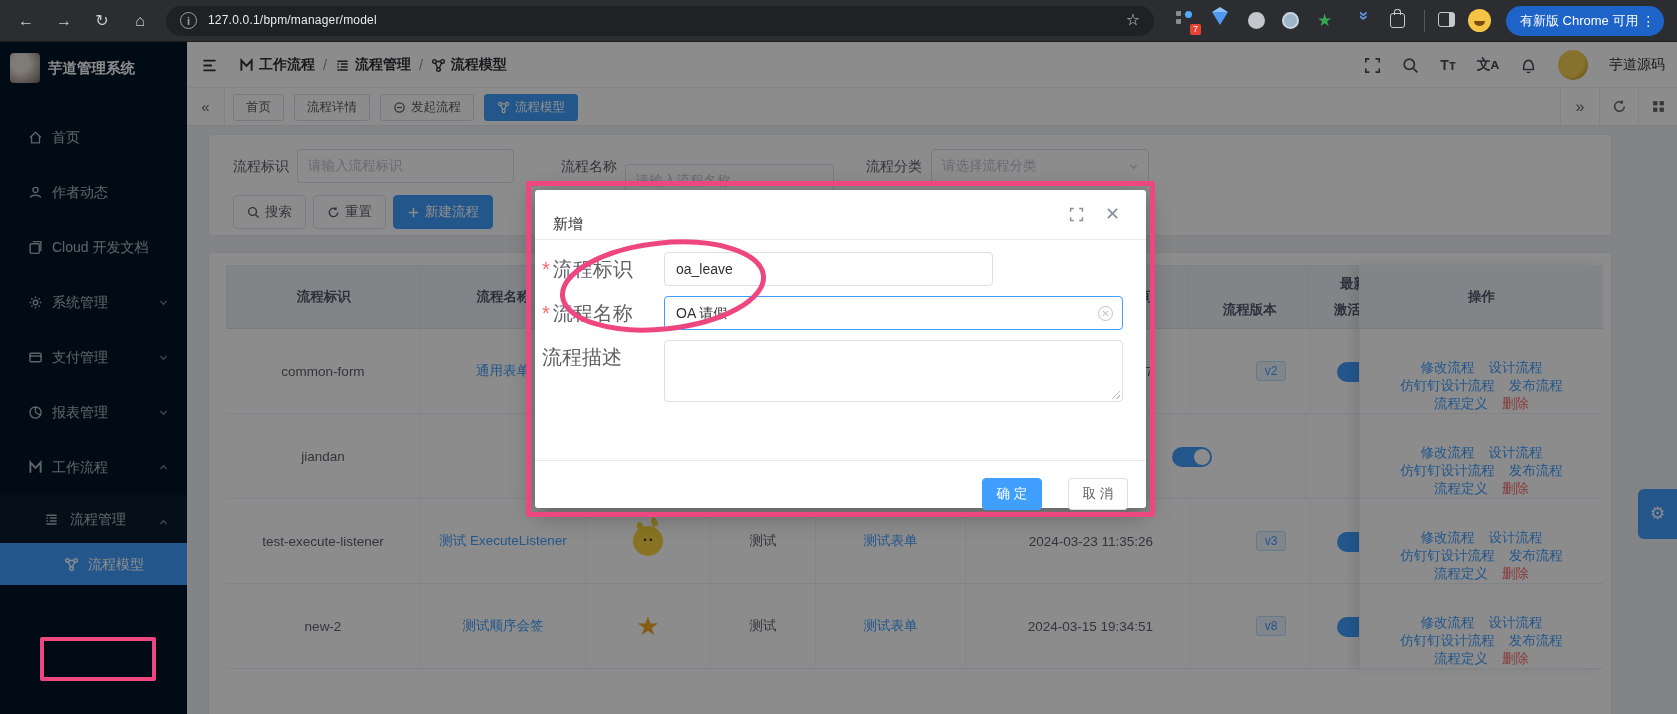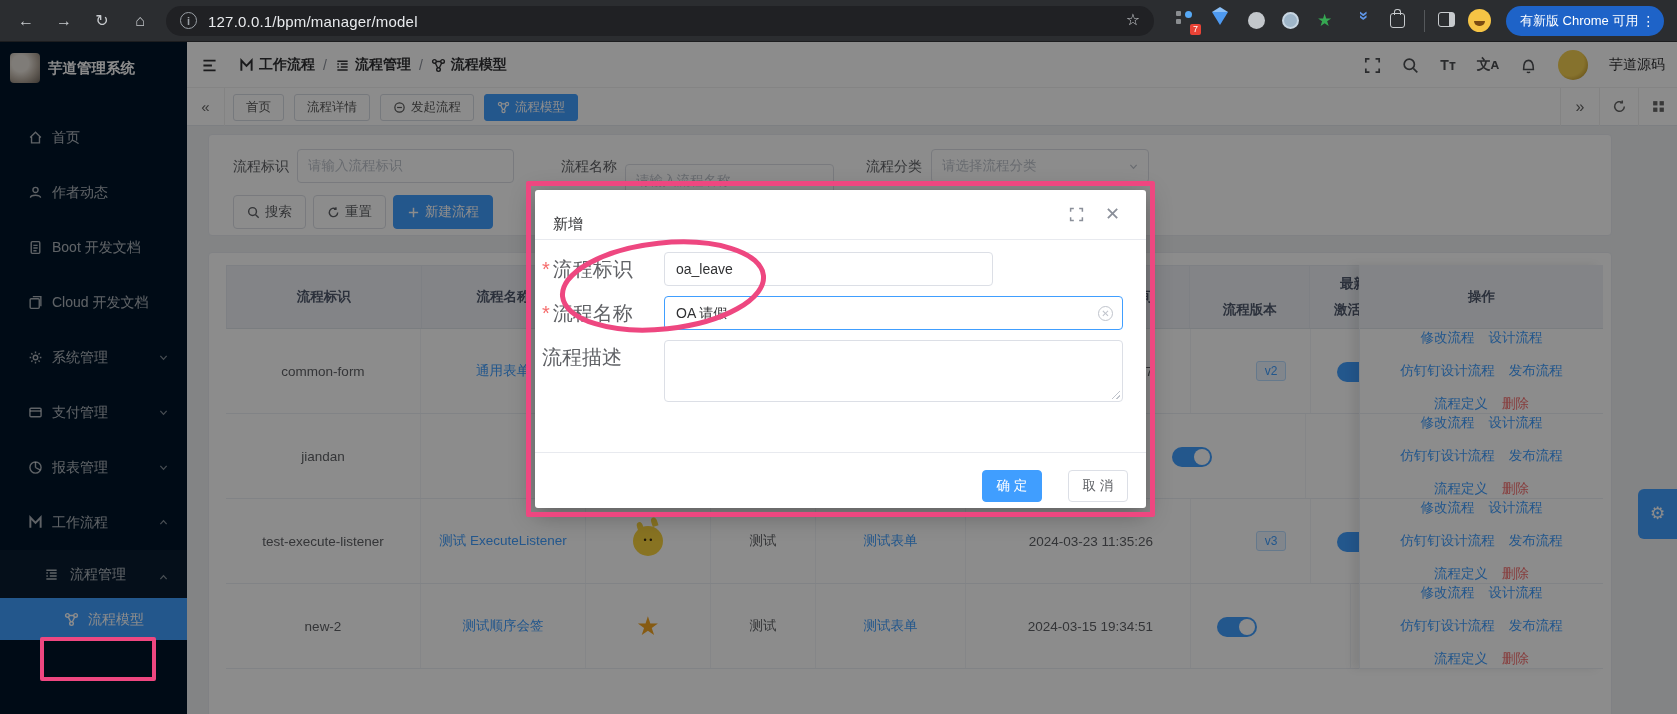--- a/index.html
+++ b/index.html
@@ -4,21 +4,21 @@
 <style>
   html,body{margin:0;padding:0;background:#111;}
   *{box-sizing:border-box;font-family:"Liberation Sans","DejaVu Sans",sans-serif;}
   .screen{position:relative;width:1677px;height:714px;overflow:hidden;background:#eef0f3;}
 
   
   .chrome{position:absolute;left:0;top:0;width:1677px;height:42px;background:#2b2d30;border-bottom:1px solid #1c1d1f;z-index:5;}
   .chrome .navbtn{position:absolute;top:9px;width:24px;height:24px;color:#c7cacd;font-size:16px;line-height:24px;text-align:center;}
   .url-pill{position:absolute;left:166px;top:6px;width:988px;height:30px;background:#202124;border-radius:15px;color:#e8eaed;}
   .url-pill .info{position:absolute;left:14px;top:6px;width:17px;height:17px;border:1.4px solid #9aa0a6;border-radius:50%;color:#9aa0a6;font-size:11px;line-height:16px;text-align:center;font-weight:bold;}
-  .url-pill .url{position:absolute;left:42px;top:7px;font-size:15px;color:#e8eaed;letter-spacing:.2px;}
+  .url-pill .url{position:absolute;left:42px;top:7px;font-size:12px;color:#e8eaed;letter-spacing:.2px;}
   .url-pill .star{position:absolute;right:14px;top:4px;color:#c7cacd;font-size:16px;}
   .ext{position:absolute;top:11px;width:20px;height:20px;}
   .ext-grid{left:1176px;}
   .ext-grid i{position:absolute;background:#8a8d90;width:5px;height:5px;border-radius:1px;}
   .ext-grid .b{background:#57a9f5;border-radius:50%;}
   .ext-badge{position:absolute;right:-5px;bottom:-4px;background:#e94235;color:#fff;font-size:9px;line-height:11px;width:11px;height:11px;text-align:center;border-radius:2px;}
   .ext-gem{left:1212px;top:12px;width:0;height:0;border-left:8px solid transparent;border-right:8px solid transparent;border-top:13px solid #4e9af1;}
   .ext-gem::before{content:"";position:absolute;left:-8px;top:-18px;border-left:8px solid transparent;border-right:8px solid transparent;border-bottom:5px solid #8cc0f7;}
   .ext-circle1{left:1248px;width:17px;height:17px;border-radius:50%;background:#c3c7cb;top:12px;}
   .ext-circle2{left:1282px;width:17px;height:17px;border-radius:50%;background:#9fb6c9;top:12px;border:2px solid #c8d6e2;}
@@ -101,21 +101,21 @@
   .link{color:#409eff;white-space:nowrap;}
   .vtag{padding:2px 8px;border:1px solid #b9dcff;background:#ecf5ff;color:#409eff;border-radius:3px;font-size:12px;margin-left:41px;}
   .switch{position:absolute;left:26px;top:33px;width:40px;height:20px;border-radius:10px;background:#409eff;}
   .switch::after{content:"";position:absolute;right:2px;top:2px;width:16px;height:16px;border-radius:50%;background:#fff;}
   .pika{width:30px;height:30px;border-radius:50%;background:#f7d23e;position:relative;}
   .pika::before{content:"";position:absolute;left:4px;top:-4px;width:6px;height:9px;background:#f7d23e;border-radius:50% 50% 0 0;transform:rotate(-18deg);box-shadow:15px 0 0 #f7d23e;}
   .pika::after{content:"• •";position:absolute;left:0;right:0;top:9px;text-align:center;font-size:9px;color:#3a2c10;}
   .star-ic{font-size:26px;color:#f5a623;line-height:30px;}
   .fixed-col{position:absolute;left:1150px;top:12px;width:244px;background:#fff;border-left:1px solid #ebeef5;box-shadow:-7px 0 8px rgba(0,0,0,.08);}
   .fixed-col .fh{height:64px;background:#eef1f6;border-bottom:1px solid #dfe4ea;display:flex;align-items:center;justify-content:center;font-size:13.5px;color:#515a6e;font-weight:bold;}
-  .fixed-col .fr{height:85px;border-bottom:1px solid #ebeef5;display:flex;flex-direction:column;align-items:center;justify-content:space-between;gap:6px;}
+  .fixed-col .fr{height:85px;border-bottom:1px solid #ebeef5;display:flex;flex-direction:column;align-items:center;justify-content:flex-end;}
   .aline{display:flex;gap:14px;font-size:13.5px;}
   .alink{color:#409eff;white-space:nowrap;}
   .alink.danger{color:#f56c6c;}
 
   .gear-fab{position:absolute;right:0;top:447px;width:39px;height:50px;background:#409eff;border-radius:6px 0 0 6px;color:#fff;text-align:center;line-height:50px;font-size:17px;z-index:10;}
 
   
   .dim{position:absolute;left:0;top:42px;right:0;bottom:0;background:rgba(0,0,0,.45);z-index:50;}
   .modal{position:absolute;left:535px;top:190px;width:611px;height:318px;background:#fff;border-radius:3px;box-shadow:0 6px 24px rgba(0,0,0,.35);z-index:60;}
   .m-head{position:absolute;left:0;top:0;right:0;height:50px;border-bottom:1px solid #e8eaef;}
@@ -123,21 +123,21 @@
   .m-full{position:absolute;right:62px;top:17px;width:15px;height:15px;color:#8a8f99;}
   .m-close{position:absolute;right:26px;top:14px;font-size:18px;color:#8a8f99;line-height:20px;}
   .m-row{position:absolute;left:0;right:0;}
   .m-label{position:absolute;left:7px;width:110px;text-align:left;font-size:20px;color:#606266;line-height:34px;}
   .m-label .req{color:#f56c6c;margin-right:3px;}
   .m-input{position:absolute;left:129px;height:34px;border:1px solid #dcdfe6;border-radius:4px;font-size:14px;color:#303133;padding:0 28px 0 11px;line-height:32px;background:#fff;width:329px;}
   .m-input.focus{border-color:#409eff;width:459px;}
   .clear-ic{position:absolute;right:9px;top:9px;width:15px;height:15px;border:1px solid #c0c4cc;border-radius:50%;color:#c0c4cc;font-size:10px;line-height:13px;text-align:center;}
   .m-textarea{position:absolute;left:129px;width:459px;height:62px;border:1px solid #dcdfe6;border-radius:4px;background:#fff;}
   .resize-h{position:absolute;right:2px;bottom:2px;width:9px;height:9px;background:repeating-linear-gradient(-45deg,transparent 0 2px,#c0c4cc 2px 3px);clip-path:polygon(100% 0,100% 100%,0 100%);}
-  .m-foot{position:absolute;left:0;right:0;bottom:0;height:56px;border-top:1px solid #e8eaef;}
+  .m-foot{position:absolute;left:0;right:0;bottom:0;height:48px;border-top:1px solid #e8eaef;}
   .m-btn{position:absolute;top:17px;height:32px;width:60px;border-radius:4px;border:1px solid #dcdfe6;background:#fff;font-size:13.5px;color:#606266;text-align:center;line-height:30px;}
   .m-btn.confirm{left:447px;background:#409eff;border-color:#409eff;color:#fff;}
   .m-btn.cancel{left:533px;}
 
   
   .anno{z-index:70;position:absolute;pointer-events:none;}
   .anno-modal{left:526px;top:181px;width:629px;height:336px;border:5px solid #ee4780;border-radius:2px;}
   .anno-side{left:40px;top:679px;width:116px;height:44px;border:4px solid #ee4780;border-radius:2px;}
   .anno-ellipse{left:550px;top:228px;}
   svg.ico{display:block;width:100%;height:100%;}
@@ -195,29 +195,20 @@
             <span class="lb">首页</span>
           </div>
           <div class="mi">
             <span class="ic">
               <svg class="ico" viewBox="0 0 14 14" fill="none" stroke="currentColor" stroke-width="1.3">
                 <circle cx="7" cy="4.6" r="2.4"></circle>
                 <path d="M2.3 12 C2.3 8.8 11.7 8.8 11.7 12"></path>
               </svg>
             </span>
             <span class="lb">作者动态</span>
-          </div>
-          <div class="mi">
-            <span class="ic">
-              <svg class="ico" viewBox="0 0 14 14" fill="none" stroke="currentColor" stroke-width="1.3">
-                <rect x="3" y="1.5" width="8" height="11" rx="1"></rect>
-                <path d="M5 5 H9 M5 7.5 H9 M5 10 H8"></path>
-              </svg>
-            </span>
-            <span class="lb">Boot 开发文档</span>
           </div>
           <div class="mi">
             <span class="ic">
               <svg class="ico" viewBox="0 0 14 14" fill="none" stroke="currentColor" stroke-width="1.3">
                 <rect x="2" y="3.5" width="8.5" height="9" rx="1"></rect>
                 <path d="M4.5 1.5 H12 V10.5"></path>
               </svg>
             </span>
             <span class="lb">Cloud 开发文档</span>
           </div>
@@ -527,20 +518,23 @@
                   <span class="link">测试顺序会签</span>
                 </div>
                 <div class="td c3">
                   <span class="star-ic">★</span>
                 </div>
                 <div class="td c4">测试</div>
                 <div class="td c5">
                   <span class="link">测试表单</span>
                 </div>
                 <div class="td c6">2024-03-15 19:34:51</div>
+                <div class="td c7">
+                  <span class="vtag">v8</span>
+                </div>
                 <div class="td c8">
                   <span class="switch"></span>
                 </div>
               </div>
             </div>
           <div class="fixed-col" id="fixedcol">
               <div class="fh">操作</div>
               <div class="fr">
                 <div class="aline">
                   <span class="alink">修改流程</span>

